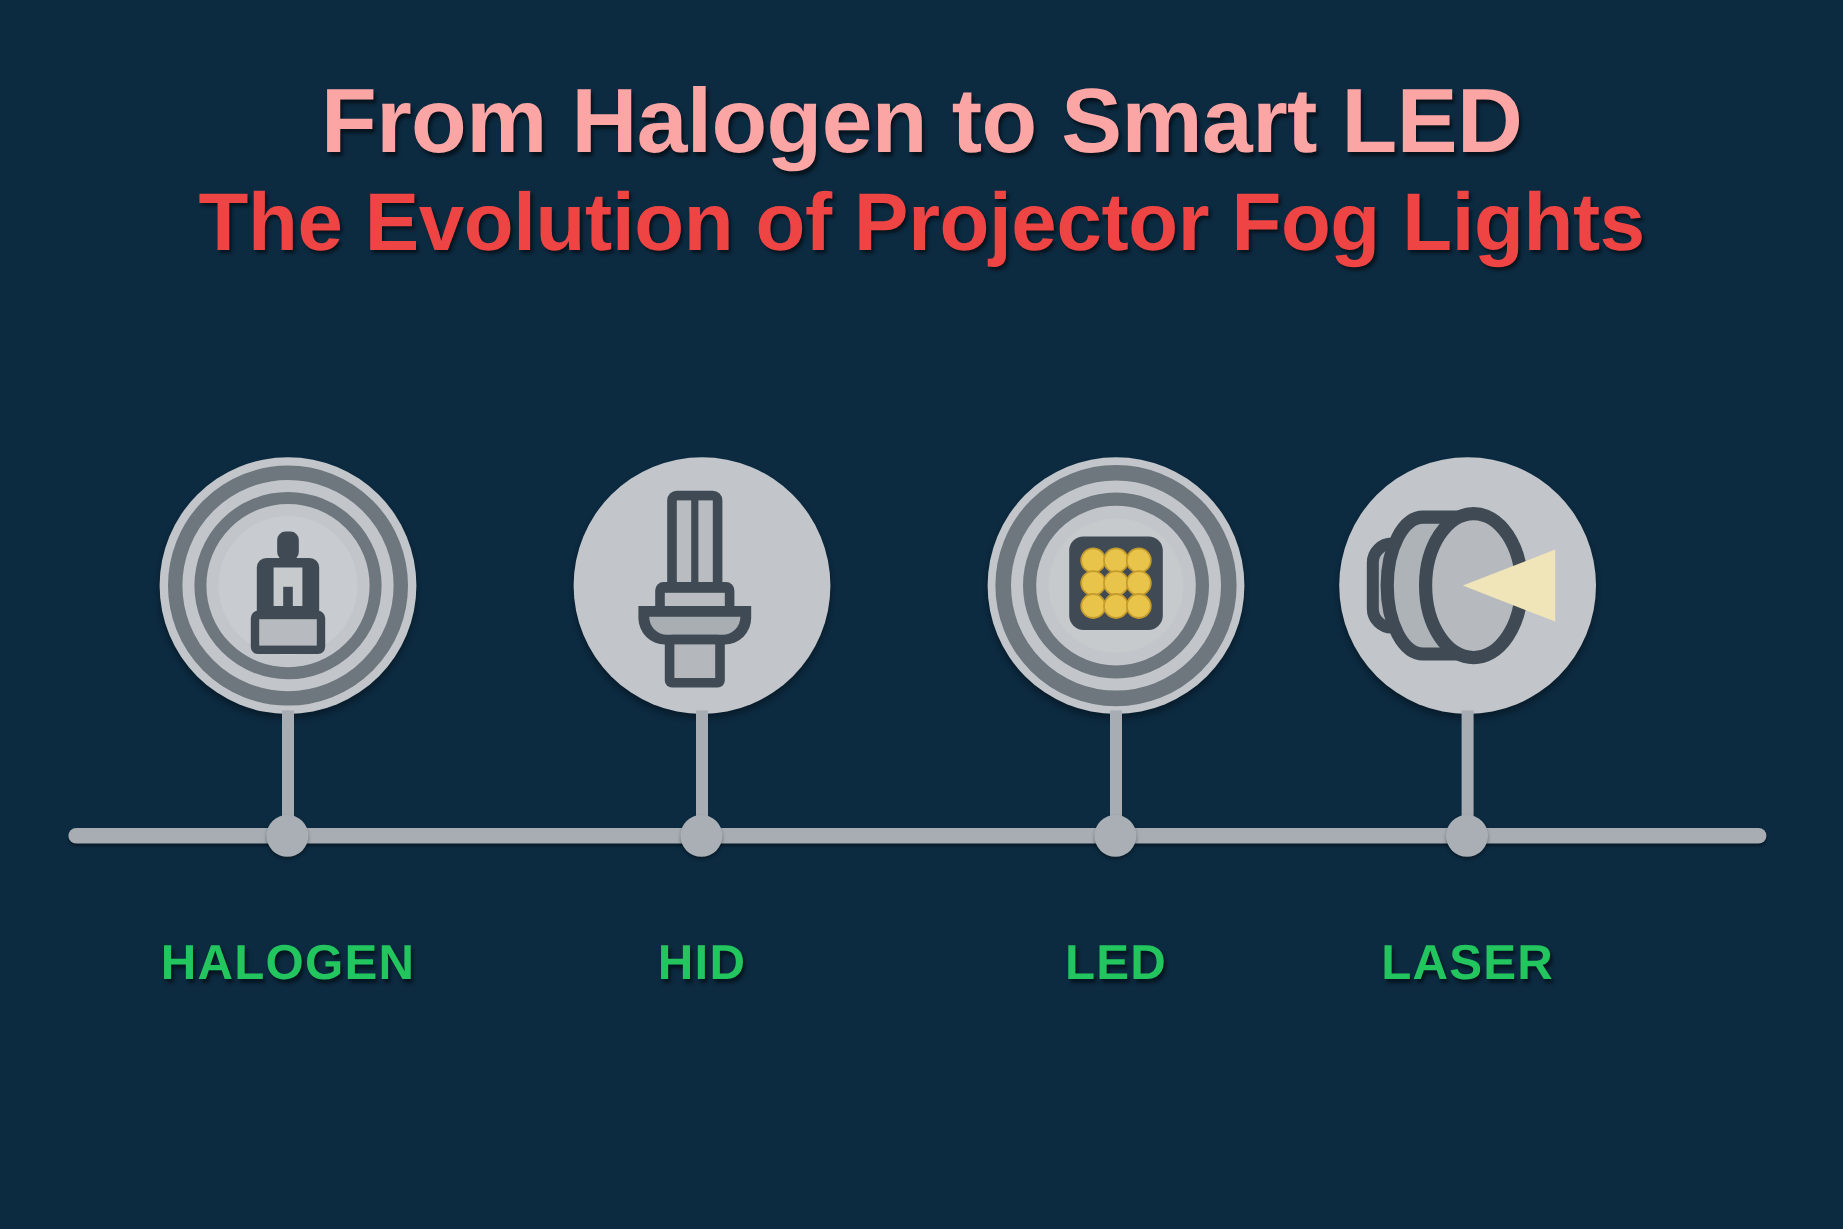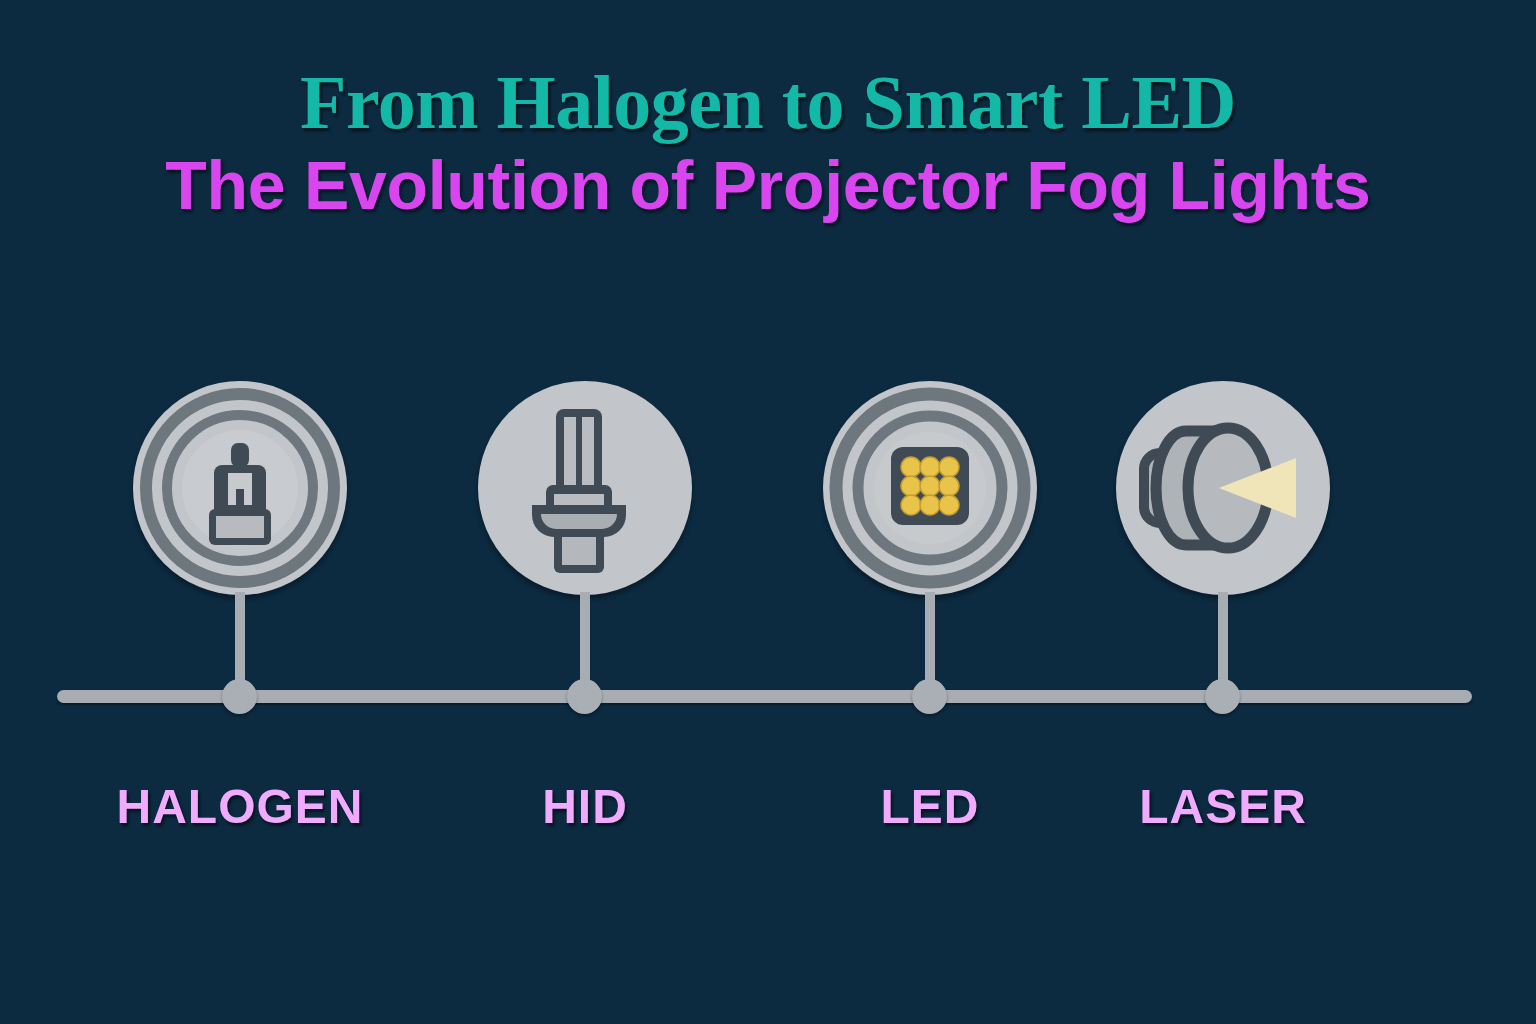--- a/index.html
+++ b/index.html
@@ -24,32 +24,31 @@
     position: absolute;
     left: 0;
     top: 62px;
     width: 1536px;
     text-align: center;
   }
   .main-title {
     font-size: 76px;
     font-weight: 700;
     letter-spacing: -0.5px;
-    color: #14b8a6;
+    color: #fca5a5;
     text-shadow: 2px 3px 3px rgba(0,0,0,0.55);
     line-height: 1.06;
     white-space: nowrap;
-    font-family: Liberation Serif, serif;
   }
   .sub-title {
     margin-top: 6px;
     font-size: 68px;
     font-weight: 600;
     letter-spacing: -0.3px;
-    color: #d946ef;
+    color: #ef4444;
     text-shadow: 2px 3px 3px rgba(0,0,0,0.55);
     line-height: 1.06;
     white-space: nowrap;
   }
   
   .timeline-axis {
     position: absolute;
     left: 57px;
     top: 690px;
     width: 1415px;
@@ -95,24 +94,24 @@
     border-radius: 50%;
     background: #a9afb5;
     box-shadow: 0 2px 3px rgba(0,0,0,0.35);
   }
   .stage-label {
     position: absolute;
     left: -40px;
     top: 779px;
     width: 310px;
     text-align: center;
-    font-size: 48px;
+    font-size: 41px;
     font-weight: 700;
     letter-spacing: 1px;
-    color: #f0abfc;
+    color: #22c55e;
     text-shadow: 2px 3px 3px rgba(0,0,0,0.5);
   }
   svg { display: block; }
 </style>
 </head>
 <body>
 
 <div id="canvas">
 
   <div class="title-block">

